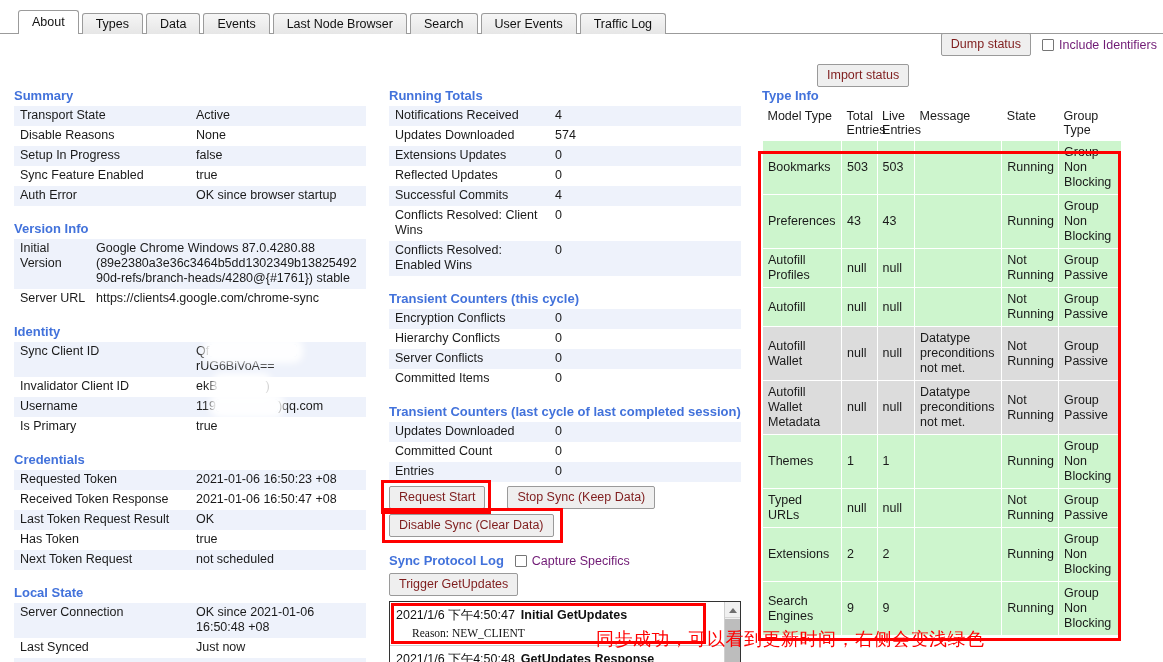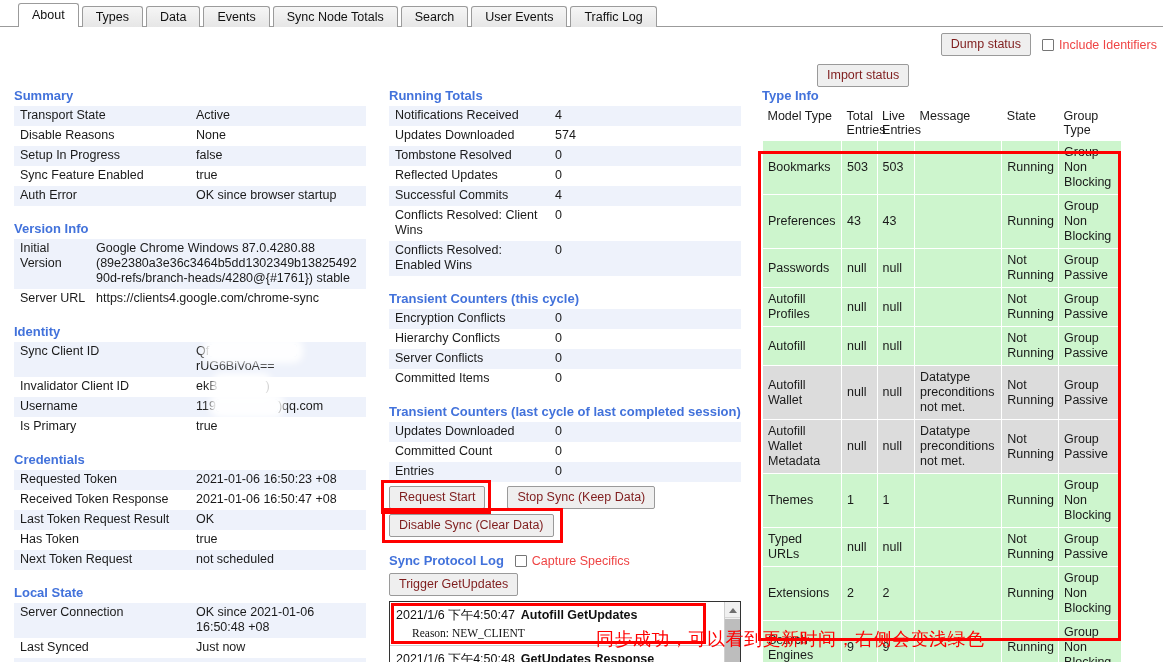--- a/index.html
+++ b/index.html
@@ -9,21 +9,21 @@
     overflow: hidden;
     background: #ffffff;
     font-family: "Liberation Sans", sans-serif;
     font-size: 12px;
     color: #202020;
   }
 
   
   .tabbar {
     position: relative;
-    height: 27px;
+    height: 34px;
     background: #ffffff;
     border-bottom: 1px solid #9b9b9b;
     padding-left: 18px;
     display: flex;
     align-items: flex-end;
   }
   .tab {
     height: 21px;
     line-height: 20px;
     padding: 0 13px;
@@ -71,21 +71,21 @@
   .cbox {
     width: 12px; height: 12px;
     border: 1px solid #767676;
     background: #fff;
     display: inline-block;
     margin: 0 5px 0 11px;
     border-radius: 1px;
     cursor: pointer;
     flex: none;
   }
-  .cbox-label { font-size: 12.5px; color: #ef4444; }
+  .cbox-label { font-size: 12.5px; color: #701a75; }
 
   
   .cols {
     position: absolute;
     top: 88px; left: 0;
     width: 1163px;
     height: 574px;
   }
   .col { position: absolute; top: 0; }
   .col1 { left: 14px; width: 352px; }
@@ -260,21 +260,21 @@
   }
 </style>
 </head>
 <body>
 
 <div class="tabbar">
   <div class="tab active">About</div>
   <div class="tab">Types</div>
   <div class="tab">Data</div>
   <div class="tab">Events</div>
-  <div class="tab">Sync Node Totals</div>
+  <div class="tab">Last Node Browser</div>
   <div class="tab">Search</div>
   <div class="tab">User Events</div>
   <div class="tab">Traffic Log</div>
 </div>
 
 <div class="topctl">
   <div class="ctl-row">
     <button class="btn">Dump status</button>
     <span class="cbox"></span>
     <span class="cbox-label">Include Identifiers</span>
@@ -407,21 +407,21 @@
       <tbody>
           <tr>
             <td class="k">Notifications Received</td>
             <td class="v">4</td>
           </tr>
       <tr>
             <td class="k">Updates Downloaded</td>
             <td class="v">574</td>
           </tr>
       <tr>
-            <td class="k">Tombstone Resolved</td>
+            <td class="k">Extensions Updates</td>
             <td class="v">0</td>
           </tr>
       <tr>
             <td class="k">Reflected Updates</td>
             <td class="v">0</td>
           </tr>
       <tr>
             <td class="k">Successful Commits</td>
             <td class="v">4</td>
           </tr>
@@ -494,21 +494,21 @@
       <span class="loghead">Sync Protocol Log</span>
       <span class="cbox"></span>
       <span class="cbox-label">Capture Specifics</span>
     </div>
     <div style="margin-top:5px">
       <button class="btn">Trigger GetUpdates</button>
     </div>
 
     <div class="logbox">
       <div class="logentry hl">
-        <span class="ts">2021/1/6 下午4:50:47</span><span class="ttl">Autofill GetUpdates</span>
+        <span class="ts">2021/1/6 下午4:50:47</span><span class="ttl">Initial GetUpdates</span>
         <div class="detail">Reason: NEW_CLIENT</div>
       </div>
       <div class="logentry">
         <span class="ts">2021/1/6 下午4:50:48</span><span class="ttl">GetUpdates Response</span>
         
       </div>
       <div class="logscroll">
         <div class="sb-arrow"></div>
         <div class="sb-thumb"></div>
       </div>
@@ -549,28 +549,20 @@
             </tr>
           <tr class="green">
               <td>Preferences</td>
               <td>43</td>
               <td>43</td>
               <td></td>
               <td>Running</td>
               <td>Group Non Blocking</td>
             </tr>
           <tr class="green">
-              <td>Passwords</td>
-              <td>null</td>
-              <td>null</td>
-              <td></td>
-              <td>Not Running</td>
-              <td>Group Passive</td>
-            </tr>
-          <tr class="green">
               <td>Autofill Profiles</td>
               <td>null</td>
               <td>null</td>
               <td></td>
               <td>Not Running</td>
               <td>Group Passive</td>
             </tr>
           <tr class="green">
               <td>Autofill</td>
               <td>null</td>

